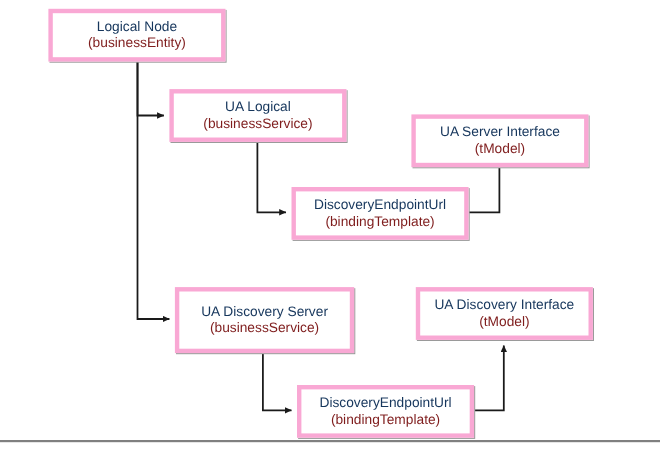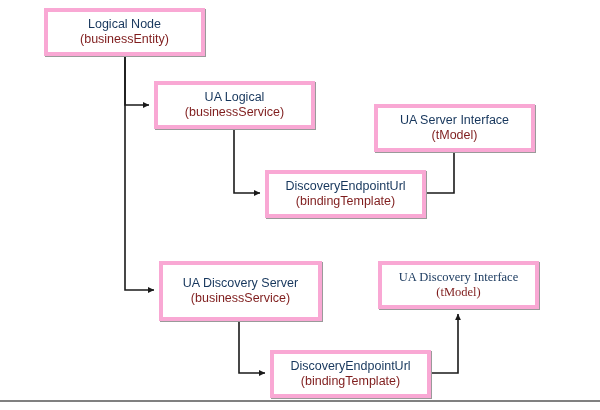--- a/index.html
+++ b/index.html
@@ -105,21 +105,21 @@
   <div class="node-box" style="left:265px; top:170px; width:161px; height:48px;">
     <div class="node-line-1">DiscoveryEndpointUrl</div>
     <div class="node-line-2">(bindingTemplate)</div>
   </div>
 
   <div class="node-box" style="left:159px; top:261px; width:163px; height:60px;">
     <div class="node-line-1">UA Discovery Server</div>
     <div class="node-line-2">(businessService)</div>
   </div>
 
-  <div class="node-box" style="left:378px; top:261px; width:161px; height:48px;font-family:Liberation Serif, serif;">
+  <div class="node-box" style="left:378px; top:261px; width:161px; height:48px;">
     <div class="node-line-1">UA Discovery Interface</div>
     <div class="node-line-2">(tModel)</div>
   </div>
 
   <div class="node-box" style="left:270px; top:350px; width:161px; height:48px;">
     <div class="node-line-1">DiscoveryEndpointUrl</div>
     <div class="node-line-2">(bindingTemplate)</div>
   </div>
 
   <div id="bottom-rule"></div>

